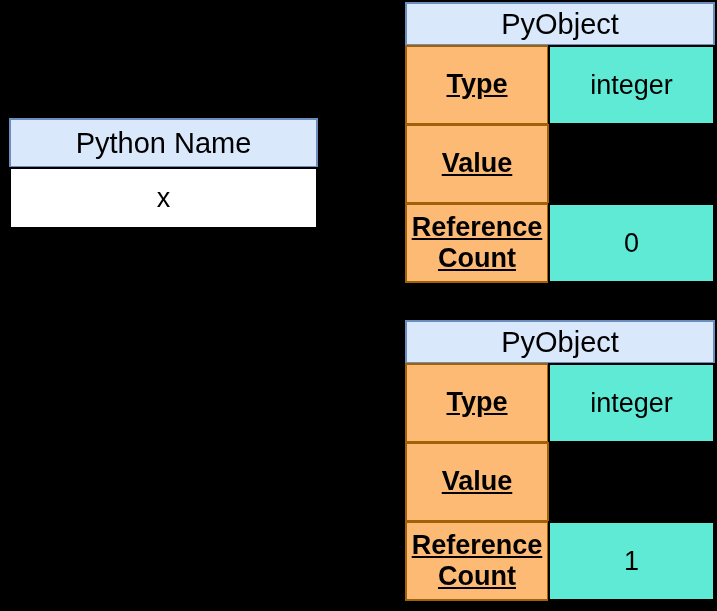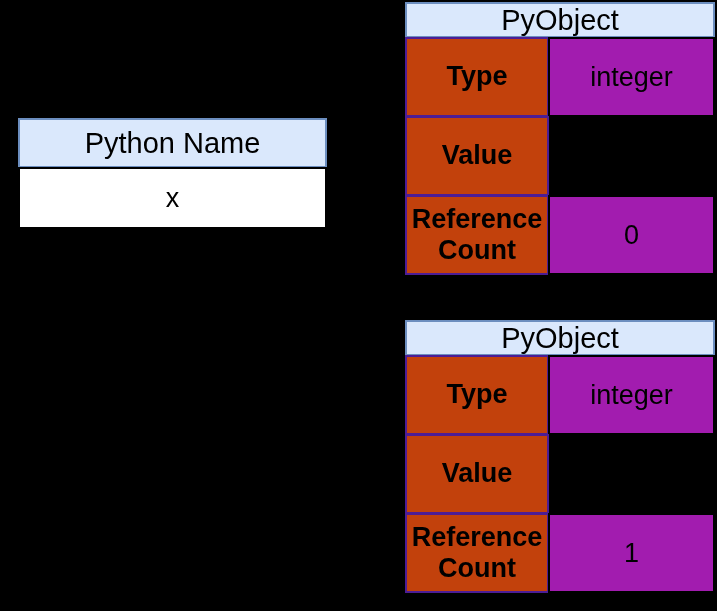--- a/index.html
+++ b/index.html
@@ -13,21 +13,21 @@
     height: 611px;
     background: #000000;
     overflow: hidden;
     font-family: "Liberation Sans", sans-serif;
     color: #000000;
   }
 
   
   .pn-table {
     position: absolute;
-    left: 18px;
+    left: 9px;
     top: 118px;
     width: 309px;
   }
   .pn-header {
     box-sizing: border-box;
     height: 50px;
     background: #dae8fc;
     border: 2px solid #6c8ebf;
     display: flex;
     align-items: center;
@@ -49,51 +49,52 @@
   
   .py-table {
     position: absolute;
     left: 405px;
     width: 310px;
   }
   .py-t0 { top: 2px; }
   .py-t1 { top: 320px; }
   .py-header {
     box-sizing: border-box;
-    height: 36px;
+    height: 44px;
     background: #dae8fc;
     border: 2px solid #6c8ebf;
     display: flex;
     align-items: center;
     justify-content: center;
     font-size: 29px;
   }
   .py-row {
     display: flex;
     height: 80px;
     margin-top: -1px;
   }
   .py-label {
     box-sizing: border-box;
     width: 144px;
-    background: #c2410c;
-    border: 2px solid #4c1d95;
+    background: #fdba74;
+    border: 2px solid #a16207;
     display: flex;
     align-items: center;
     justify-content: center;
     font-weight: bold;
     font-size: 27px;
     text-align: center;
     line-height: 1.15;
+    text-decoration: underline;
   }
   .py-value {
     box-sizing: border-box;
     flex: 1;
     margin-left: -1px;
-    background: #a21caf;
+    background: #5eead4;
     border: 2px solid #000000;
     display: flex;
     align-items: center;
     justify-content: center;
     font-size: 27px;
   }
 </style>
 </head>
 <body>
 

